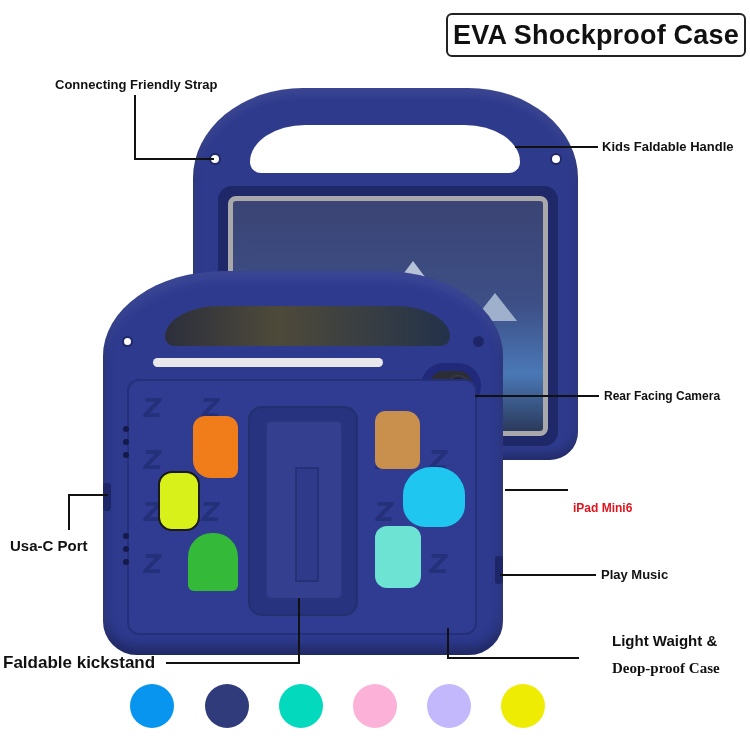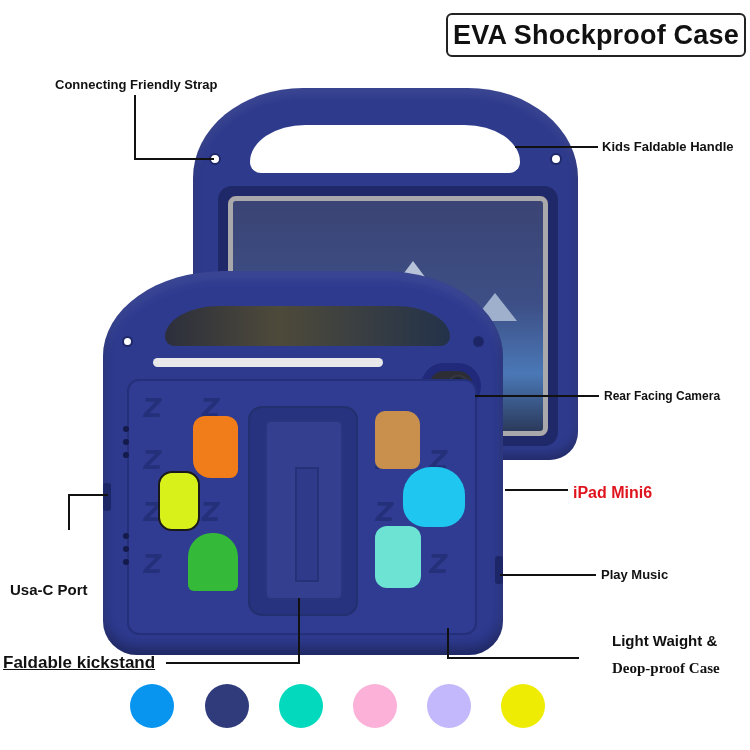--- a/index.html
+++ b/index.html
@@ -9,22 +9,22 @@
   .title-box {
     position: absolute; left: 446px; top: 13px; width: 300px; height: 44px;
     border: 2px solid #222; border-radius: 6px; background: #fff;
     display: flex; align-items: center; justify-content: center;
   }
   .title-box span { font-size: 27px; font-weight: bold; letter-spacing: 0.2px; }
 
   .label { position: absolute; font-weight: bold; white-space: nowrap; }
   .lbl-sm { font-size: 13px; }
   .lbl-md { font-size: 15px; }
-  .lbl-lg { font-size: 17px; text-decoration: underline; }
-  .lbl-red { color: #e0141e; font-size: 16px; }
+  .lbl-lg { font-size: 17px; }
+  .lbl-red { color: #e0141e; font-size: 12px; margin-top: 17px; }
 
   .line { position: absolute; background: #111; }
 
   
   .back-case {
     position: absolute; left: 193px; top: 88px; width: 385px; height: 372px;
     background: #2e3a8c; border-radius: 110px 110px 28px 28px / 90px 90px 28px 28px;
     box-shadow: inset 0 -6px 10px rgba(0,0,0,0.25), inset 0 6px 10px rgba(255,255,255,0.08);
   }
   .back-handle-hole {
@@ -171,21 +171,21 @@
 <div class="line" style="left:447px; top:628px; width:2px; height:30px;"></div>
 <div class="line" style="left:447px; top:657px; width:132px; height:2px;"></div>
 
 <div class="line" style="left:298px; top:598px; width:2px; height:65px;"></div>
 <div class="line" style="left:166px; top:662px; width:134px; height:2px;"></div>
 
 <div class="label lbl-sm" style="left:55px; top:77px;">Connecting Friendly Strap</div>
 <div class="label lbl-sm" style="left:602px; top:139px;">Kids Faldable Handle</div>
 <div class="label lbl-sm" style="left:604px; top:389px; font-size:12px;">Rear Facing Camera</div>
 <div class="label lbl-red" style="left:573px; top:484px;">iPad Mini6</div>
-<div class="label lbl-md" style="left:10px; top:537px;margin-top:44px;">Usa-C Port</div>
+<div class="label lbl-md" style="left:10px; top:537px;">Usa-C Port</div>
 <div class="label lbl-sm" style="left:601px; top:567px;text-align:right;">Play Music</div>
 <div class="label lbl-md" style="left:612px; top:632px;">Light Waight &amp;</div>
 <div class="label lbl-md" style="left:612px; top:660px;font-family:Liberation Serif, serif;">Deop-proof Case</div>
 <div class="label lbl-lg" style="left:3px; top:653px;">Faldable kickstand</div>
 
 <div class="swatches">
   <div class="swatch" style="left:0px; background:#0795f0;"></div>
   <div class="swatch" style="left:75px; background:#2f3b7b;"></div>
   <div class="swatch" style="left:149px; background:#03d9bd;"></div>
   <div class="swatch" style="left:223px; background:#fbb1d8;"></div>

